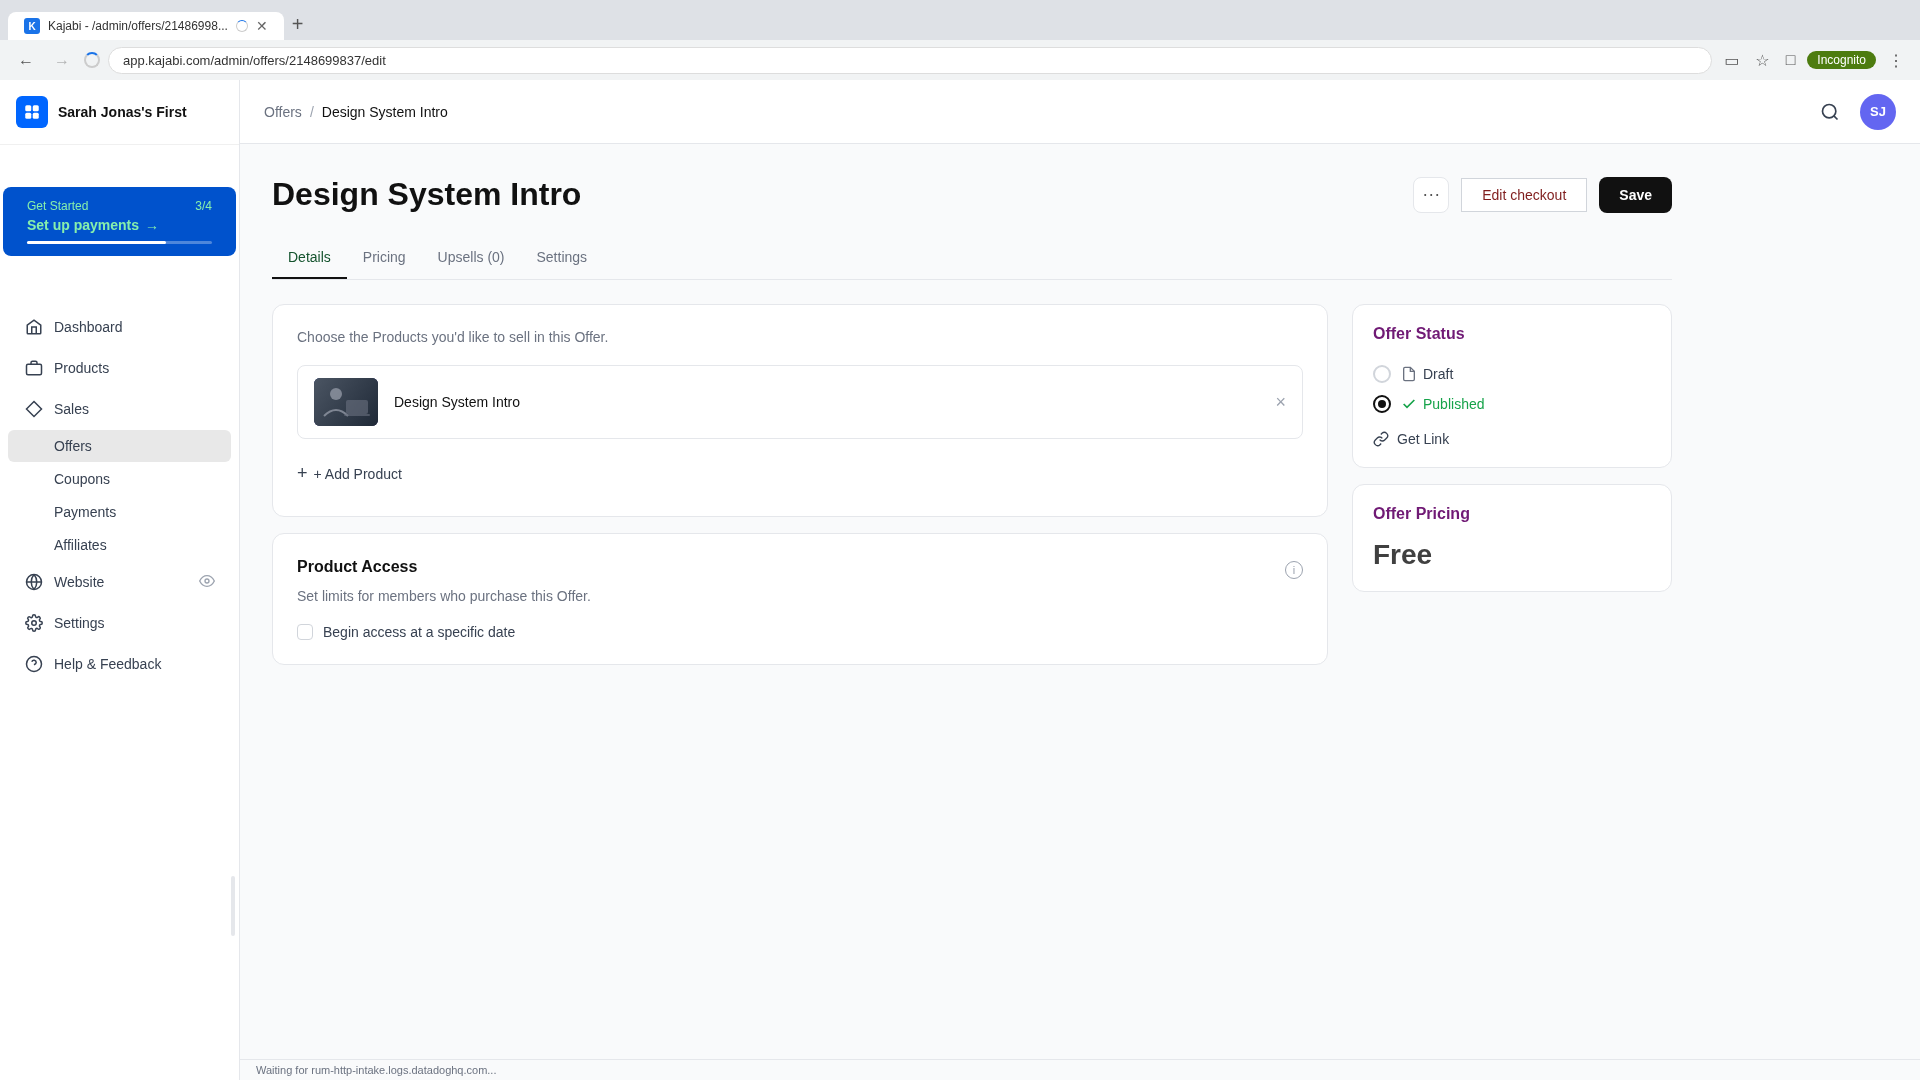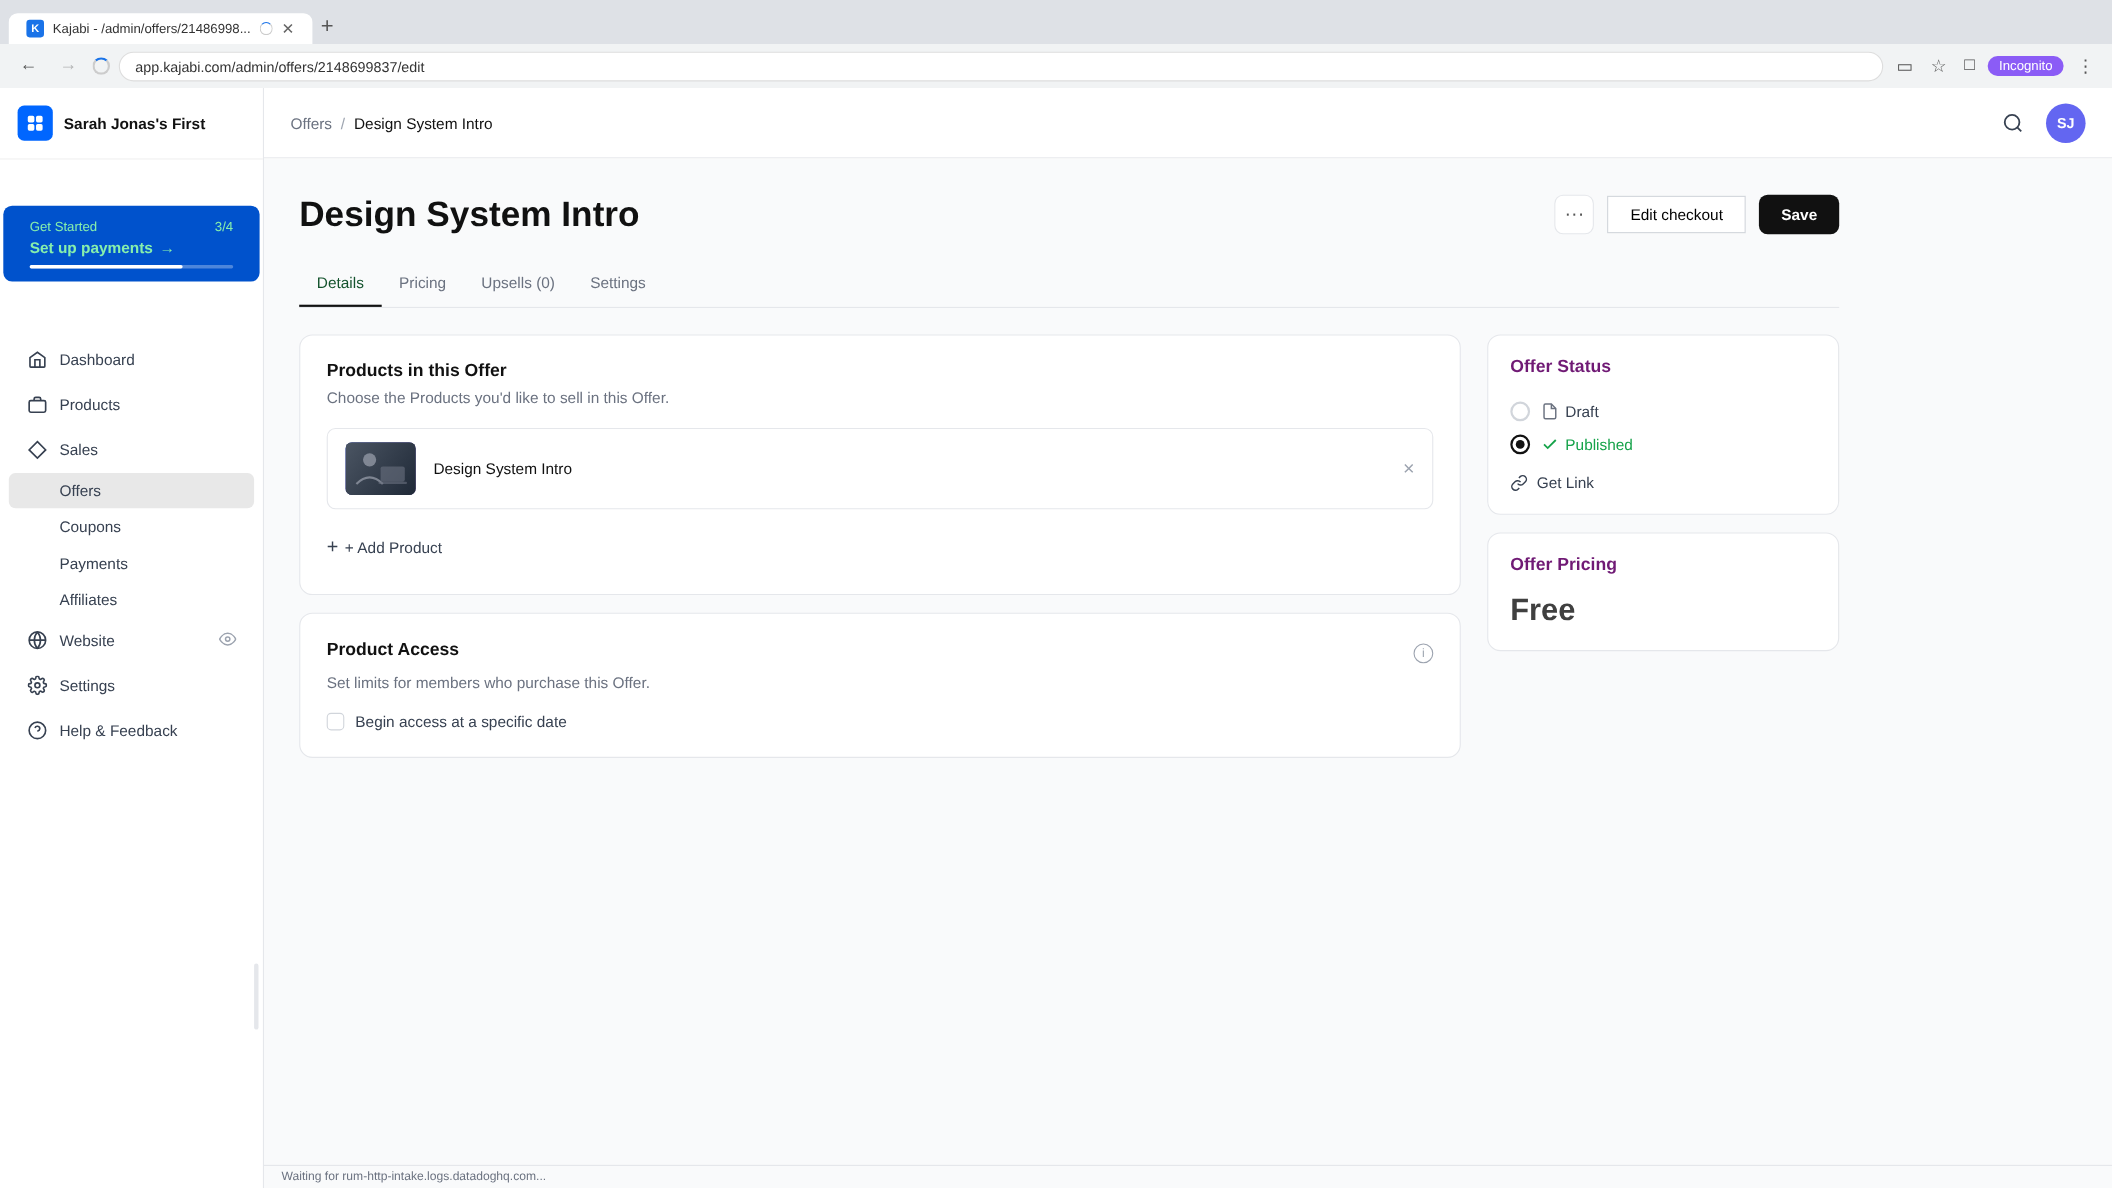--- a/index.html
+++ b/index.html
@@ -12,21 +12,21 @@
     .browser-tab .tab-favicon { width: 16px; height: 16px; }
     .browser-tab .tab-close { margin-left: auto; color: #666; cursor: pointer; font-size: 14px; }
     .tab-new { background: transparent; border: none; font-size: 20px; color: #555; cursor: pointer; padding: 4px 8px; border-radius: 50%; }
     .browser-toolbar { background: #f1f3f4; height: 40px; display: flex; align-items: center; padding: 0 12px; gap: 8px; }
     .nav-btn { background: none; border: none; color: #555; font-size: 16px; cursor: pointer; padding: 4px 6px; border-radius: 4px; }
     .loading-indicator { width: 16px; height: 16px; border: 2px solid #ccc; border-top-color: #1a73e8; border-radius: 50%; animation: spin 0.8s linear infinite; }
     @keyframes spin { to { transform: rotate(360deg); } }
     .address-bar { flex: 1; background: #fff; border: 1px solid #ddd; border-radius: 20px; padding: 5px 14px; font-size: 13px; color: #333; display: flex; align-items: center; }
     .toolbar-right { display: flex; align-items: center; gap: 8px; }
     .toolbar-icon { color: #555; font-size: 16px; cursor: pointer; padding: 4px; }
-    .incognito-badge { background: #8b5cf6; color: #fff; border-radius: 12px; padding: 2px 10px; font-size: 12px; }
+    .incognito-badge { background: #4d7c0f; color: #fff; border-radius: 12px; padding: 2px 10px; font-size: 12px; }
 
     
     .app-layout { display: flex; flex: 1; overflow: hidden; }
 
     
     .sidebar { width: 240px; background: #fff; border-right: 1px solid #e5e7eb; display: flex; flex-direction: column; overflow-y: auto; flex-shrink: 0; gap: 39px; }
     .sidebar-header { padding: 16px; display: flex; align-items: center; gap: 10px; border-bottom: 1px solid #f0f0f0; }
     .sidebar-logo { width: 32px; height: 32px; background: #0066ff; border-radius: 6px; display: flex; align-items: center; justify-content: center; color: #fff; font-weight: bold; font-size: 14px; }
     .sidebar-brand { font-size: 14px; font-weight: 600; color: #111; }
 
@@ -58,21 +58,21 @@
 
     
     .page-body { flex: 1; overflow-y: auto; background: #f9fafb; padding: 32px 32px 32px 32px; }
     .page-inner { max-width: 1400px; }
 
     
     .page-title-row { display: flex; align-items: center; justify-content: space-between; margin-bottom: 24px; }
     .page-title { font-size: 32px; font-weight: 700; color: #111; }
     .page-title-actions { display: flex; align-items: center; gap: 12px; }
     .more-btn { width: 36px; height: 36px; border: 1px solid #e5e7eb; border-radius: 8px; display: flex; align-items: center; justify-content: center; cursor: pointer; background: #fff; color: #555; font-size: 18px; }
-    .edit-checkout-btn { border: 1px solid #d1d5db; background: #fff; border-radius: 0; padding: 8px 20px; font-size: 14px; font-weight: 500; color: #000000; cursor: pointer; }
+    .edit-checkout-btn { border: 1px solid #d1d5db; background: #fff; border-radius: 0; padding: 8px 20px; font-size: 14px; font-weight: 500; color: #7f1d1d; cursor: pointer; }
     .save-btn { background: #111; color: #fff; border: none; border-radius: 8px; padding: 10px 20px; font-size: 14px; font-weight: 600; cursor: pointer; }
 
     
     .tabs { display: flex; gap: 0; border-bottom: 1px solid #e5e7eb; margin-bottom: 0; background: #fff; padding: 0 0; }
     .tab { padding: 12px 16px; font-size: 14px; color: #6b7280; cursor: pointer; border-bottom: 2px solid transparent; }
     .tab.active { color: #14532d; border-bottom: 2px solid #111; font-weight: 500; }
 
     
     .content-grid { display: grid; grid-template-columns: 1fr 320px; gap: 24px; padding-top: 24px; }
 
@@ -302,21 +302,20 @@
           <div class="tab">Pricing</div>
           <div class="tab">Upsells (0)</div>
           <div class="tab">Settings</div>
         </div>
 
         <div class="content-grid">
 
           <div>
 
             <div class="card">
-              <div class="card-title">Products in this Offer</div>
               <div class="card-desc">Choose the Products you'd like to sell in this Offer.</div>
 
               <div class="product-item">
 
                 <div class="product-thumb-placeholder">
                   <svg width="64" height="48" viewBox="0 0 64 48" fill="none">
                     <rect width="64" height="48" fill="#374151"></rect>
                     <rect x="0" y="0" width="64" height="48" fill="url(#grad)"></rect>
                     <defs>
                       <linearGradient id="grad" x1="0" y1="0" x2="64" y2="48" gradientUnits="userSpaceOnUse">

